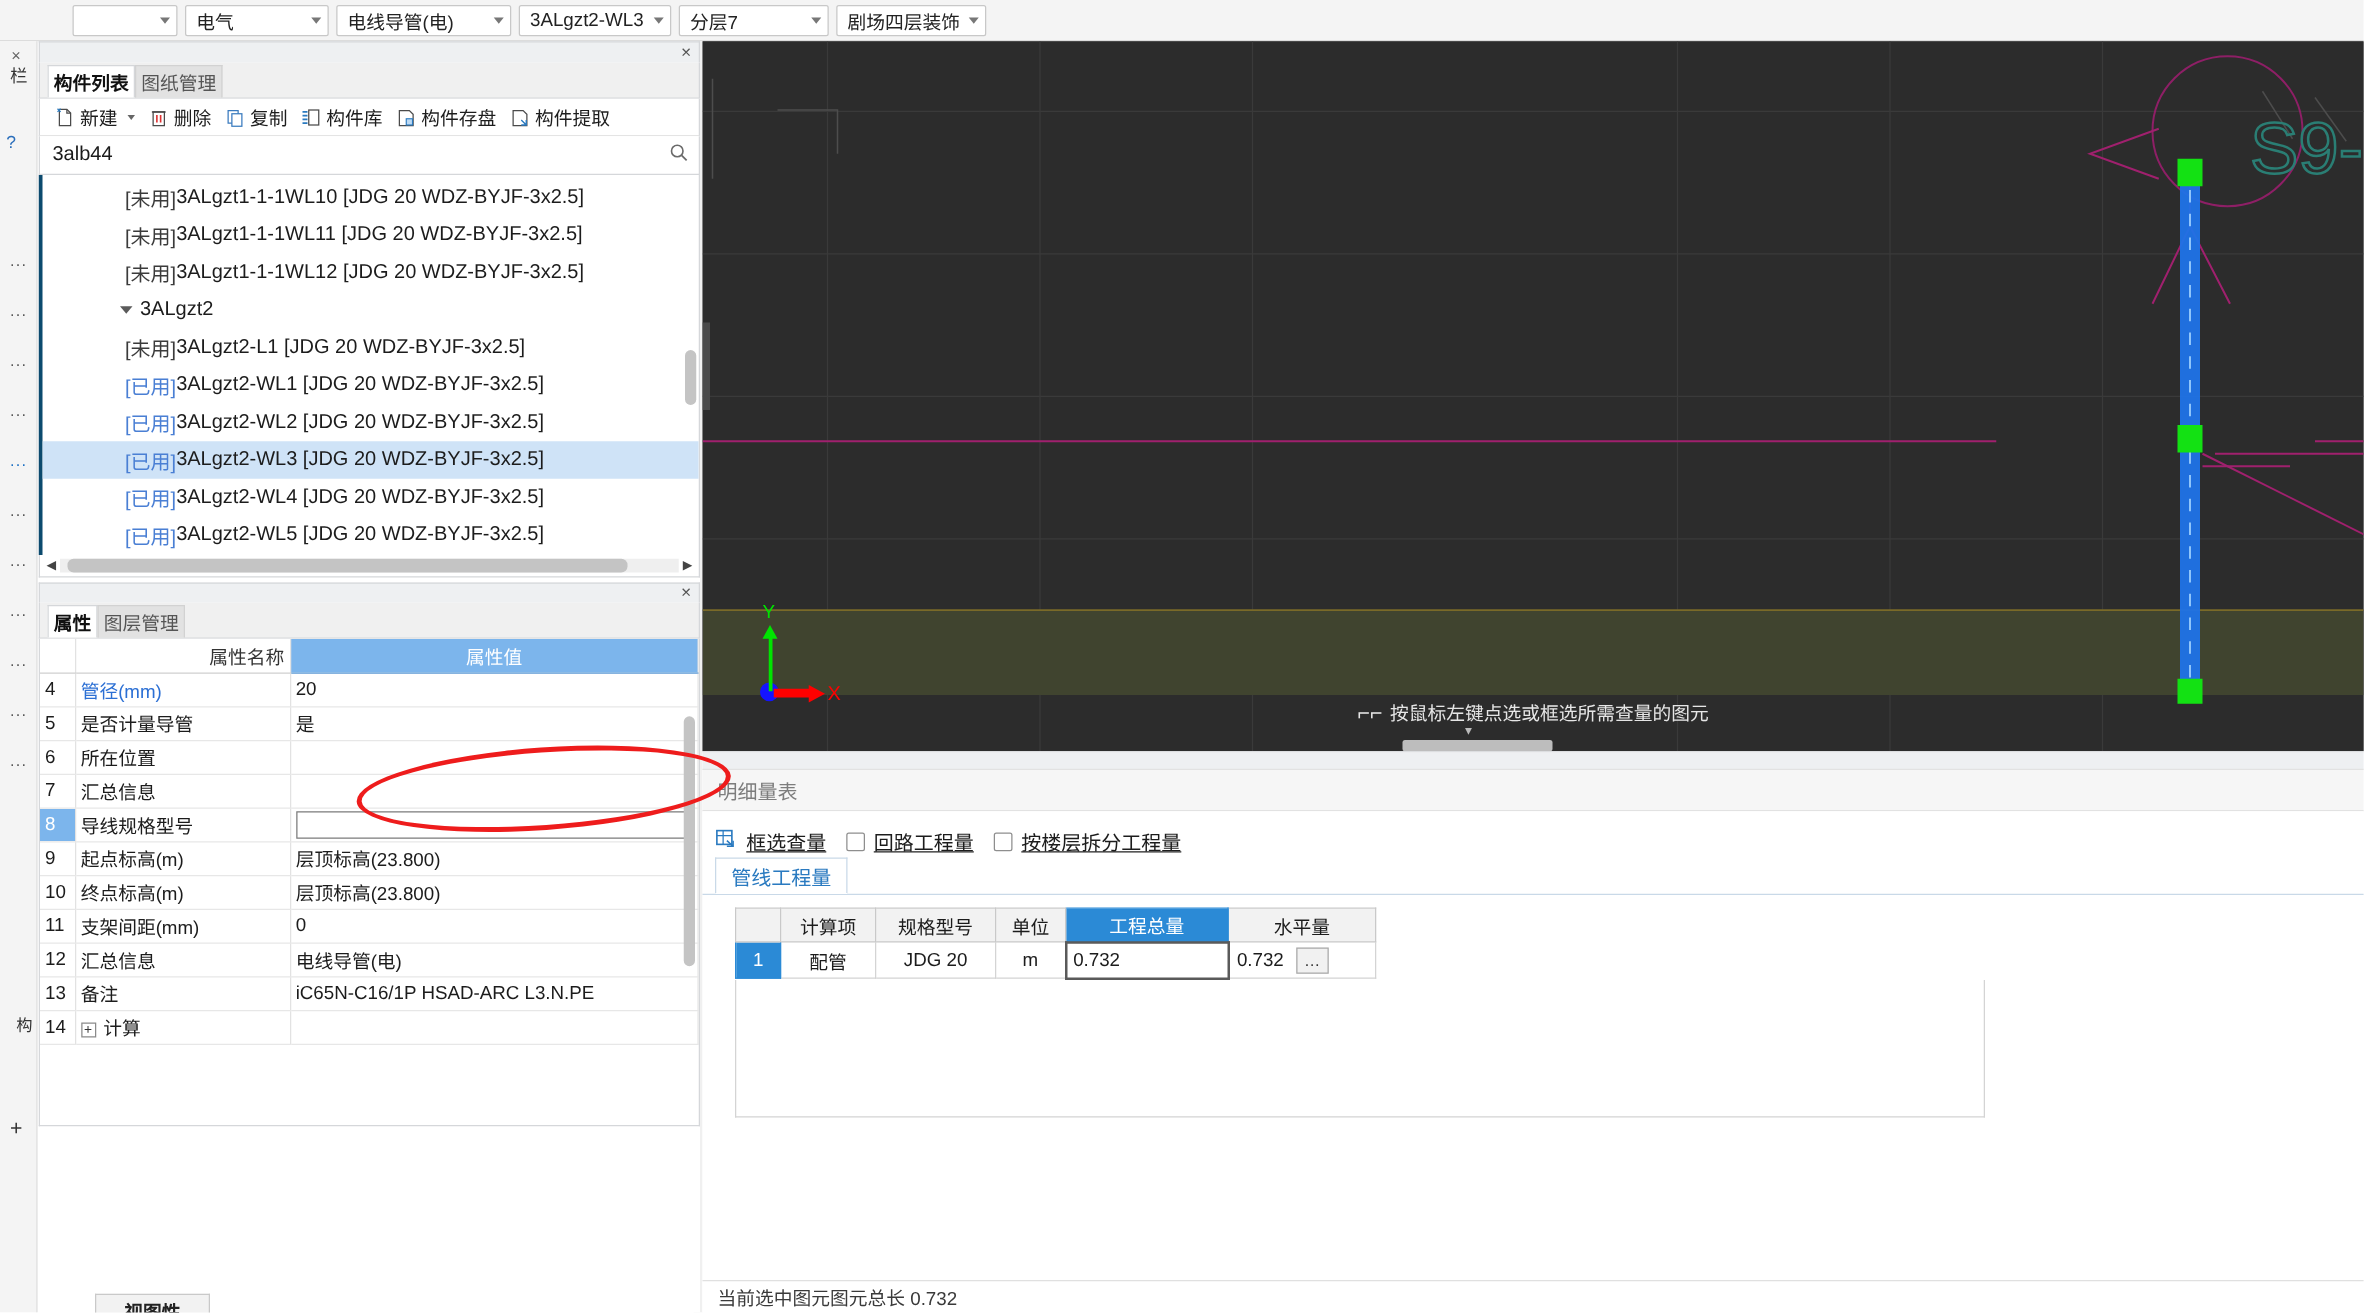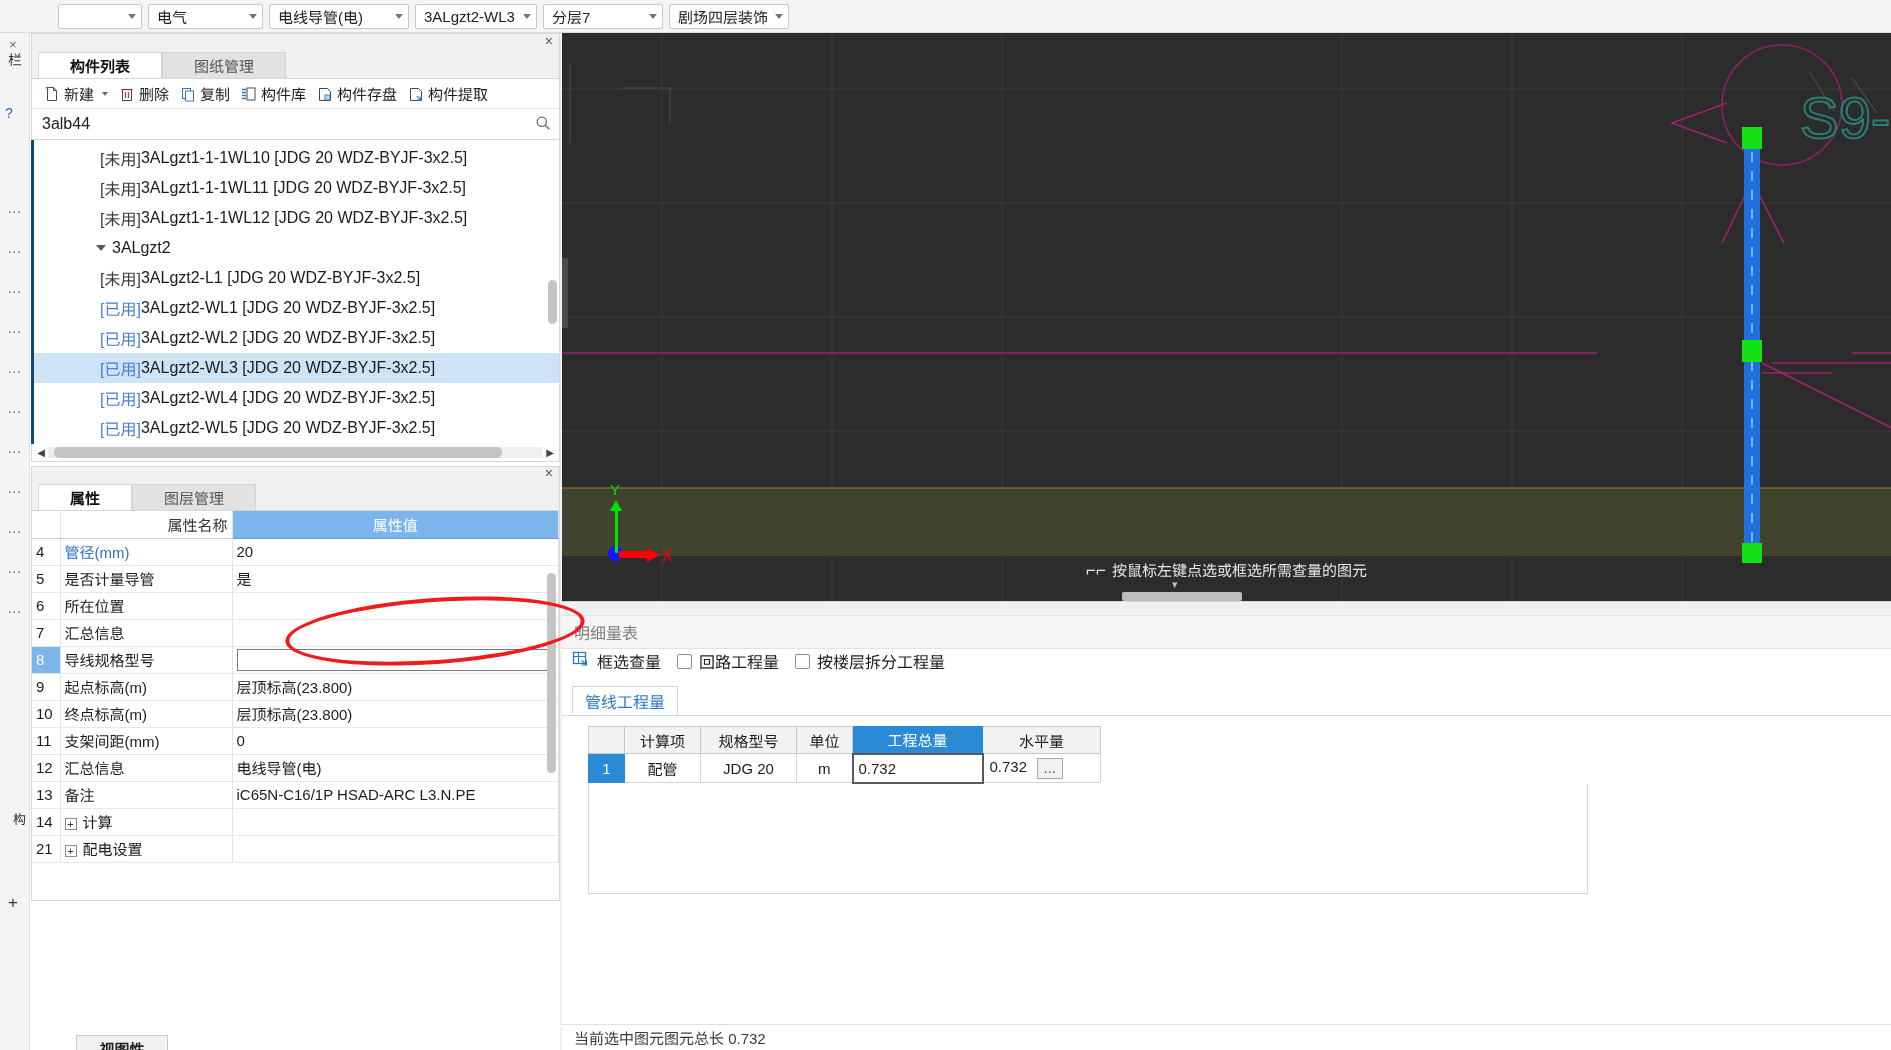--- a/index.html
+++ b/index.html
@@ -68,21 +68,21 @@
   }
   .panel-close {
     position: absolute; right: 6px; top: 0px; font-size: 14px; color:#555; cursor: pointer;
     line-height: 15px;
   }
   .tabstrip {
     height: 29px; background: #f0f0f0; border: 1px solid #d5d7da; border-top: none;
     display: flex; align-items: flex-end; padding-left: 6px;
   }
   .tab {
-    height: 26px; padding: 0 31px; display:flex; align-items:center;
+    height: 26px; padding: 0 4px; display:flex; align-items:center;
     font-size: 15px; color:#333; border: 1px solid transparent;
     border-bottom: none; cursor: pointer; margin-top: 16px;
   }
   .tab.active { background:#fff; border-color:#d5d7da; font-weight: bold; color:#111; }
   .tab.inactive { background:#e2e2e2; border-color:#d2d2d2; color:#555; }
 
   .toolbar {
     height: 30px; background:#fff; border-left:1px solid #d5d7da; border-right:1px solid #d5d7da;
     border-bottom: 1px solid #e4e4e4;
     display:flex; align-items:center; padding-left: 8px; gap: 3px;
@@ -230,21 +230,21 @@
   }
 
   
   .detailpanel {
     position:absolute; left: 562px; top: 601px; width: 1329px; height: 449px;
     background:#fff; border-top: 1px solid #d5d7da;
   }
   .dp-titlebar { height: 14px; background:#eef0f2; border-bottom:1px solid #e2e2e2;}
   .dp-title { height: 33px; display:flex; align-items:center; padding-left: 12px;
     font-size: 16px; color: #7d7d7d; background:#f6f6f6; border-bottom:1px solid #e2e2e2;}
-  .dp-tools { height: 36px; display:flex; align-items:flex-start; padding-left: 10px; gap: 16px; background:#fff;}
+  .dp-tools { height: 36px; display:flex; align-items:flex-end; padding-left: 10px; gap: 16px; background:#fff;text-decoration:underline;}
   .dp-tool-btn { display:flex; align-items:center; gap:7px; font-size:16px; color:#1c1c1c; cursor:pointer;}
   .chk {
     width: 15px; height: 15px; border: 1px solid #8e8e8e; background:#fff; border-radius:2px;
     display:inline-block; flex:0 0 auto;
   }
   .dp-tabstrip { height: 31px; display:flex; align-items:flex-end; padding-left: 10px;
     border-bottom: 1px solid #c9d9e8; }
   .dp-tab {
     height: 29px; padding: 0 12px; display:flex; align-items:center;
     font-size:16px; color:#2a7ac0; border:1px solid #c9d9e8; border-bottom-color:#fff;
@@ -547,25 +547,20 @@
                 <td>电线导管(电)</td>
               </tr>
               <tr>
                 <td class="c-idx">13</td>
                 <td class="c-name"><span>备注</span></td>
                 <td>iC65N-C16/1P HSAD-ARC L3.N.PE</td>
               </tr>
               <tr>
                 <td class="c-idx">14</td>
                 <td class="c-name"><span class="plus-box">+</span><span>计算</span></td>
-                <td></td>
-              </tr>
-              <tr>
-                <td class="c-idx">21</td>
-                <td class="c-name"><span class="plus-box">+</span><span>配电设置</span></td>
                 <td></td>
               </tr>
             </tbody>
         </table>
         <div class="grid-vscroll"></div>
       </div>
     </div>
 
     <div class="prop-footer-btn">视图性</div>
   </div>

